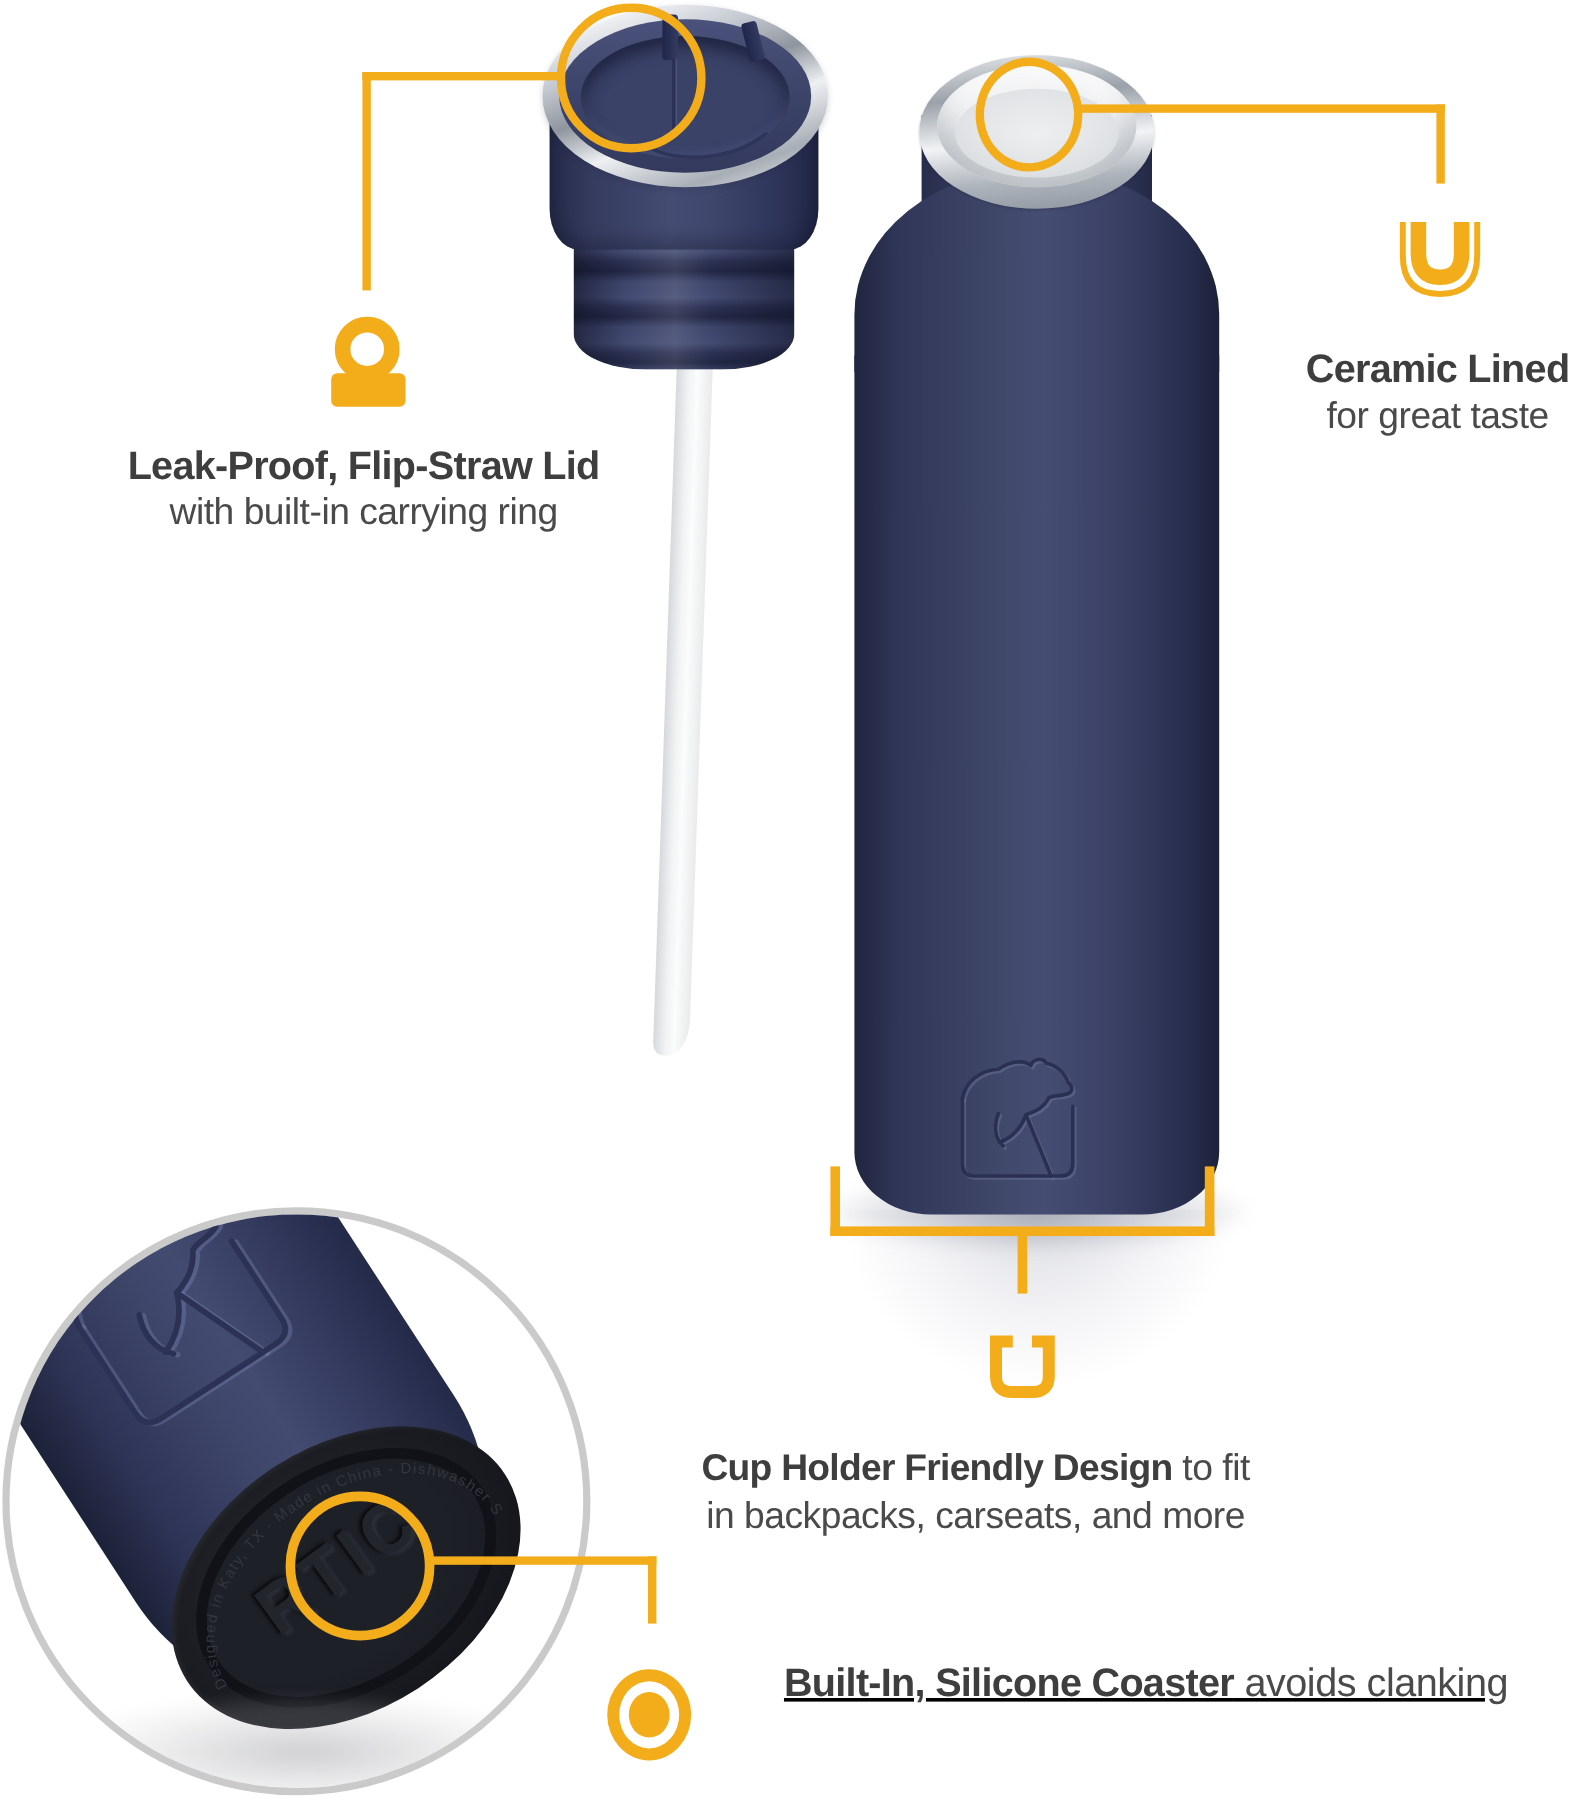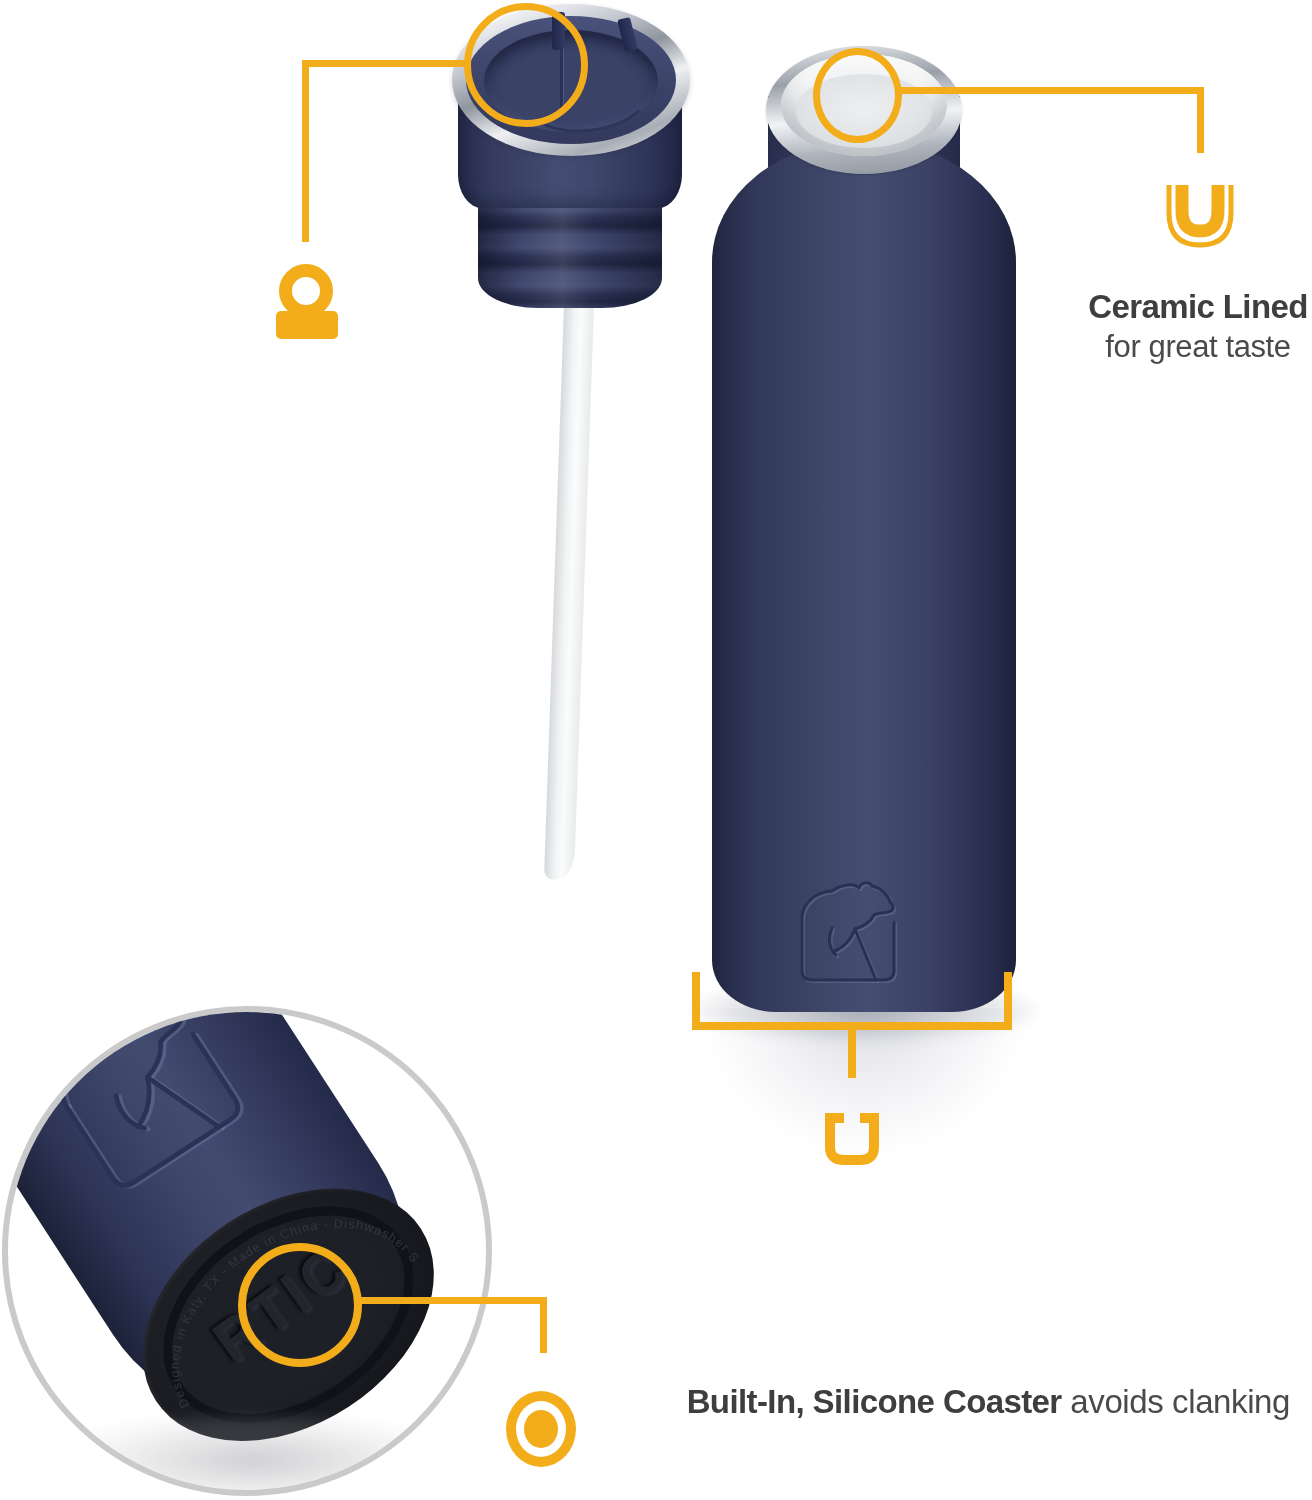--- a/index.html
+++ b/index.html
@@ -14,21 +14,21 @@
   }
   .abs{position:absolute;}
 
   
   .a-line{position:absolute;background:var(--accent);}
   .a-circle{position:absolute;border:7px solid var(--accent);border-radius:50%;box-sizing:border-box;background:transparent;}
 
   
   .callout-text{position:absolute;line-height:1.12;}
   .t-center{text-align:center;}
-  .t-left{text-align:right;}
+  .t-left{text-align:center;text-decoration:underline;}
   .b{font-weight:bold;color:var(--title);letter-spacing:-0.6px;}
   .r{font-weight:normal;color:var(--body);letter-spacing:-0.4px;}
   .sz33{font-size:33px;}
   .sz31{font-size:31px;}
 
   
   .straw{
     position:absolute;left:566px;top:248px;width:30px;height:632px;
     transform:rotate(2deg);transform-origin:50% 0;
     background:linear-gradient(90deg,#d6d9dc,#f1f3f4 35%,#fbfcfc 58%,#e8eaec);
@@ -166,40 +166,48 @@
     </svg>
   </div>
 
   <div class="a-circle" style="left:464px;top:3px;width:124px;height:124px;"></div>
   <div class="a-line" style="left:302px;top:60px;width:166px;height:7px;"></div>
   <div class="a-line" style="left:302px;top:60px;width:7px;height:182px;"></div>
   <div>
     <div class="icon-ring-circle"></div>
     <div class="icon-ring-base"></div>
   </div>
+  <div class="callout-text t-center" style="left:55px;top:370px;width:496px;">
+    <div class="b sz33">Leak-Proof, Flip-Straw Lid</div>
+    <div class="r sz31" style="margin-top:3px;">with built-in carrying ring</div>
+  </div>
 
   <div class="a-circle" style="left:813px;top:48px;width:89px;height:95px;"></div>
   <div class="a-line" style="left:898px;top:87px;width:306px;height:7px;"></div>
   <div class="a-line" style="left:1197px;top:87px;width:7px;height:66px;"></div>
   <svg class="abs" style="left:1163px;top:185px" width="74" height="66" viewBox="0 0 74 66" fill="none">
     <path d="M6,0 V28 Q6,60 37,60 Q68,60 68,28 V0" stroke="#F3AD1B" stroke-width="5"></path>
     <path d="M19,0 V26 Q19,46 37,46 Q55,46 55,26 V0" stroke="#F3AD1B" stroke-width="13"></path>
   </svg>
   <div class="callout-text t-center" style="left:1078px;top:289px;width:240px;">
     <div class="b sz33">Ceramic Lined</div>
     <div class="r sz31" style="margin-top:4px;">for great taste</div>
   </div>
 
   <div class="a-line" style="left:692px;top:972px;width:8px;height:58px;"></div>
   <div class="a-line" style="left:1004px;top:972px;width:8px;height:58px;"></div>
   <div class="a-line" style="left:692px;top:1022px;width:320px;height:8px;"></div>
   <div class="a-line" style="left:848px;top:1030px;width:8px;height:48px;"></div>
   <svg class="abs" style="left:817px;top:1112px" width="70" height="58" viewBox="0 0 70 58" fill="none">
     <path d="M27,6 H13 V35 Q13,48 27,48 H43 Q57,48 57,35 V6 H43" stroke="#F3AD1B" stroke-width="10"></path>
   </svg>
+  <div class="callout-text t-center" style="left:563px;top:1206px;width:500px;">
+    <div class="sz31"><span class="b">Cup Holder Friendly Design</span><span class="r"> to fit</span></div>
+    <div class="r sz31" style="margin-top:5px;">in backpacks, carseats, and more</div>
+  </div>
 
   <div class="closeup">
     <div class="cu-rot">
       <div class="cu-cyl"></div>
       <svg class="emboss-svg" style="left:222px;top:36px" width="196" height="184" viewBox="0 0 124 116">
         <g stroke="rgba(140,150,195,0.30)" stroke-width="3" transform="translate(1.6,1.6)" fill="none">
           <path d="M16,40 L16,94 Q16,104 26,104 L98,104 Q108,104 108,94 L108,46"></path>
           <path d="M16,40 C18,26 30,16 46,15 C56,8 68,7 73,12 C75,6 83,5 86,10 C95,12 102,19 104,26 C108,29 108,33 105,35 C99,38 92,36 88,39 C84,47 76,51 69,53 C65,64 57,72 47,76"></path>
           <path d="M69,53 L90,104"></path>
           <path d="M46,52 C42,62 43,72 50,79"></path>

